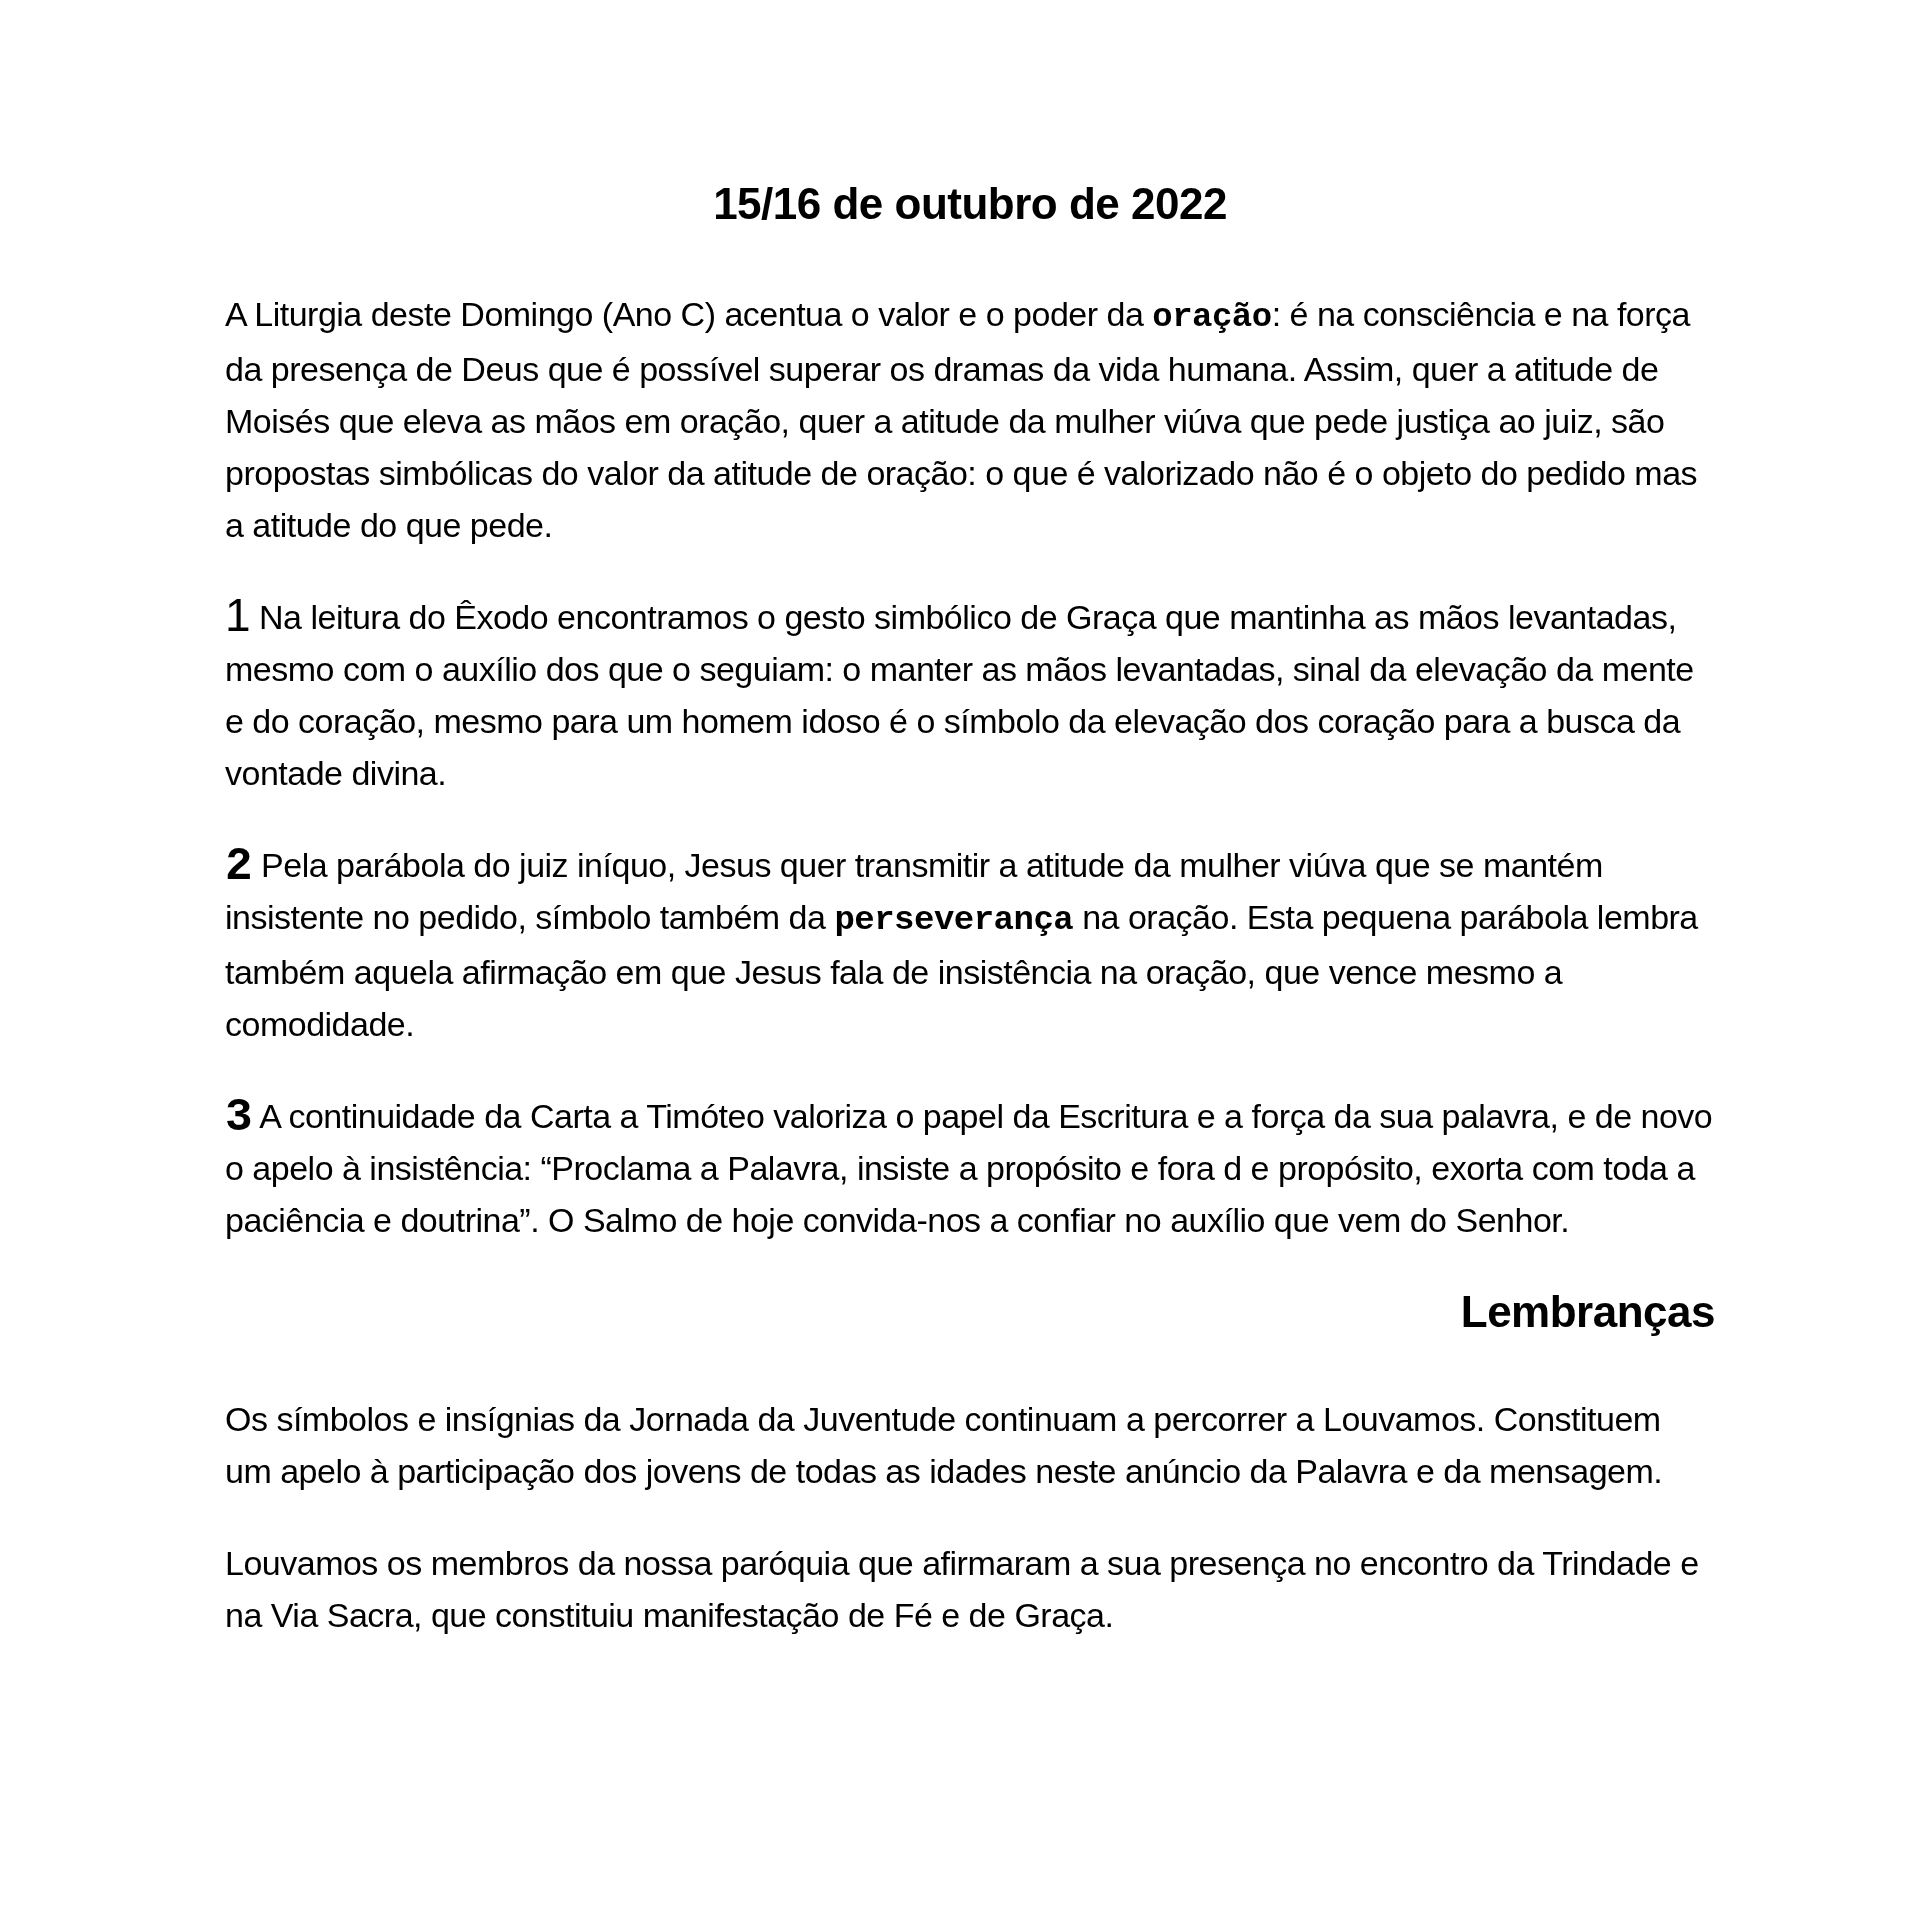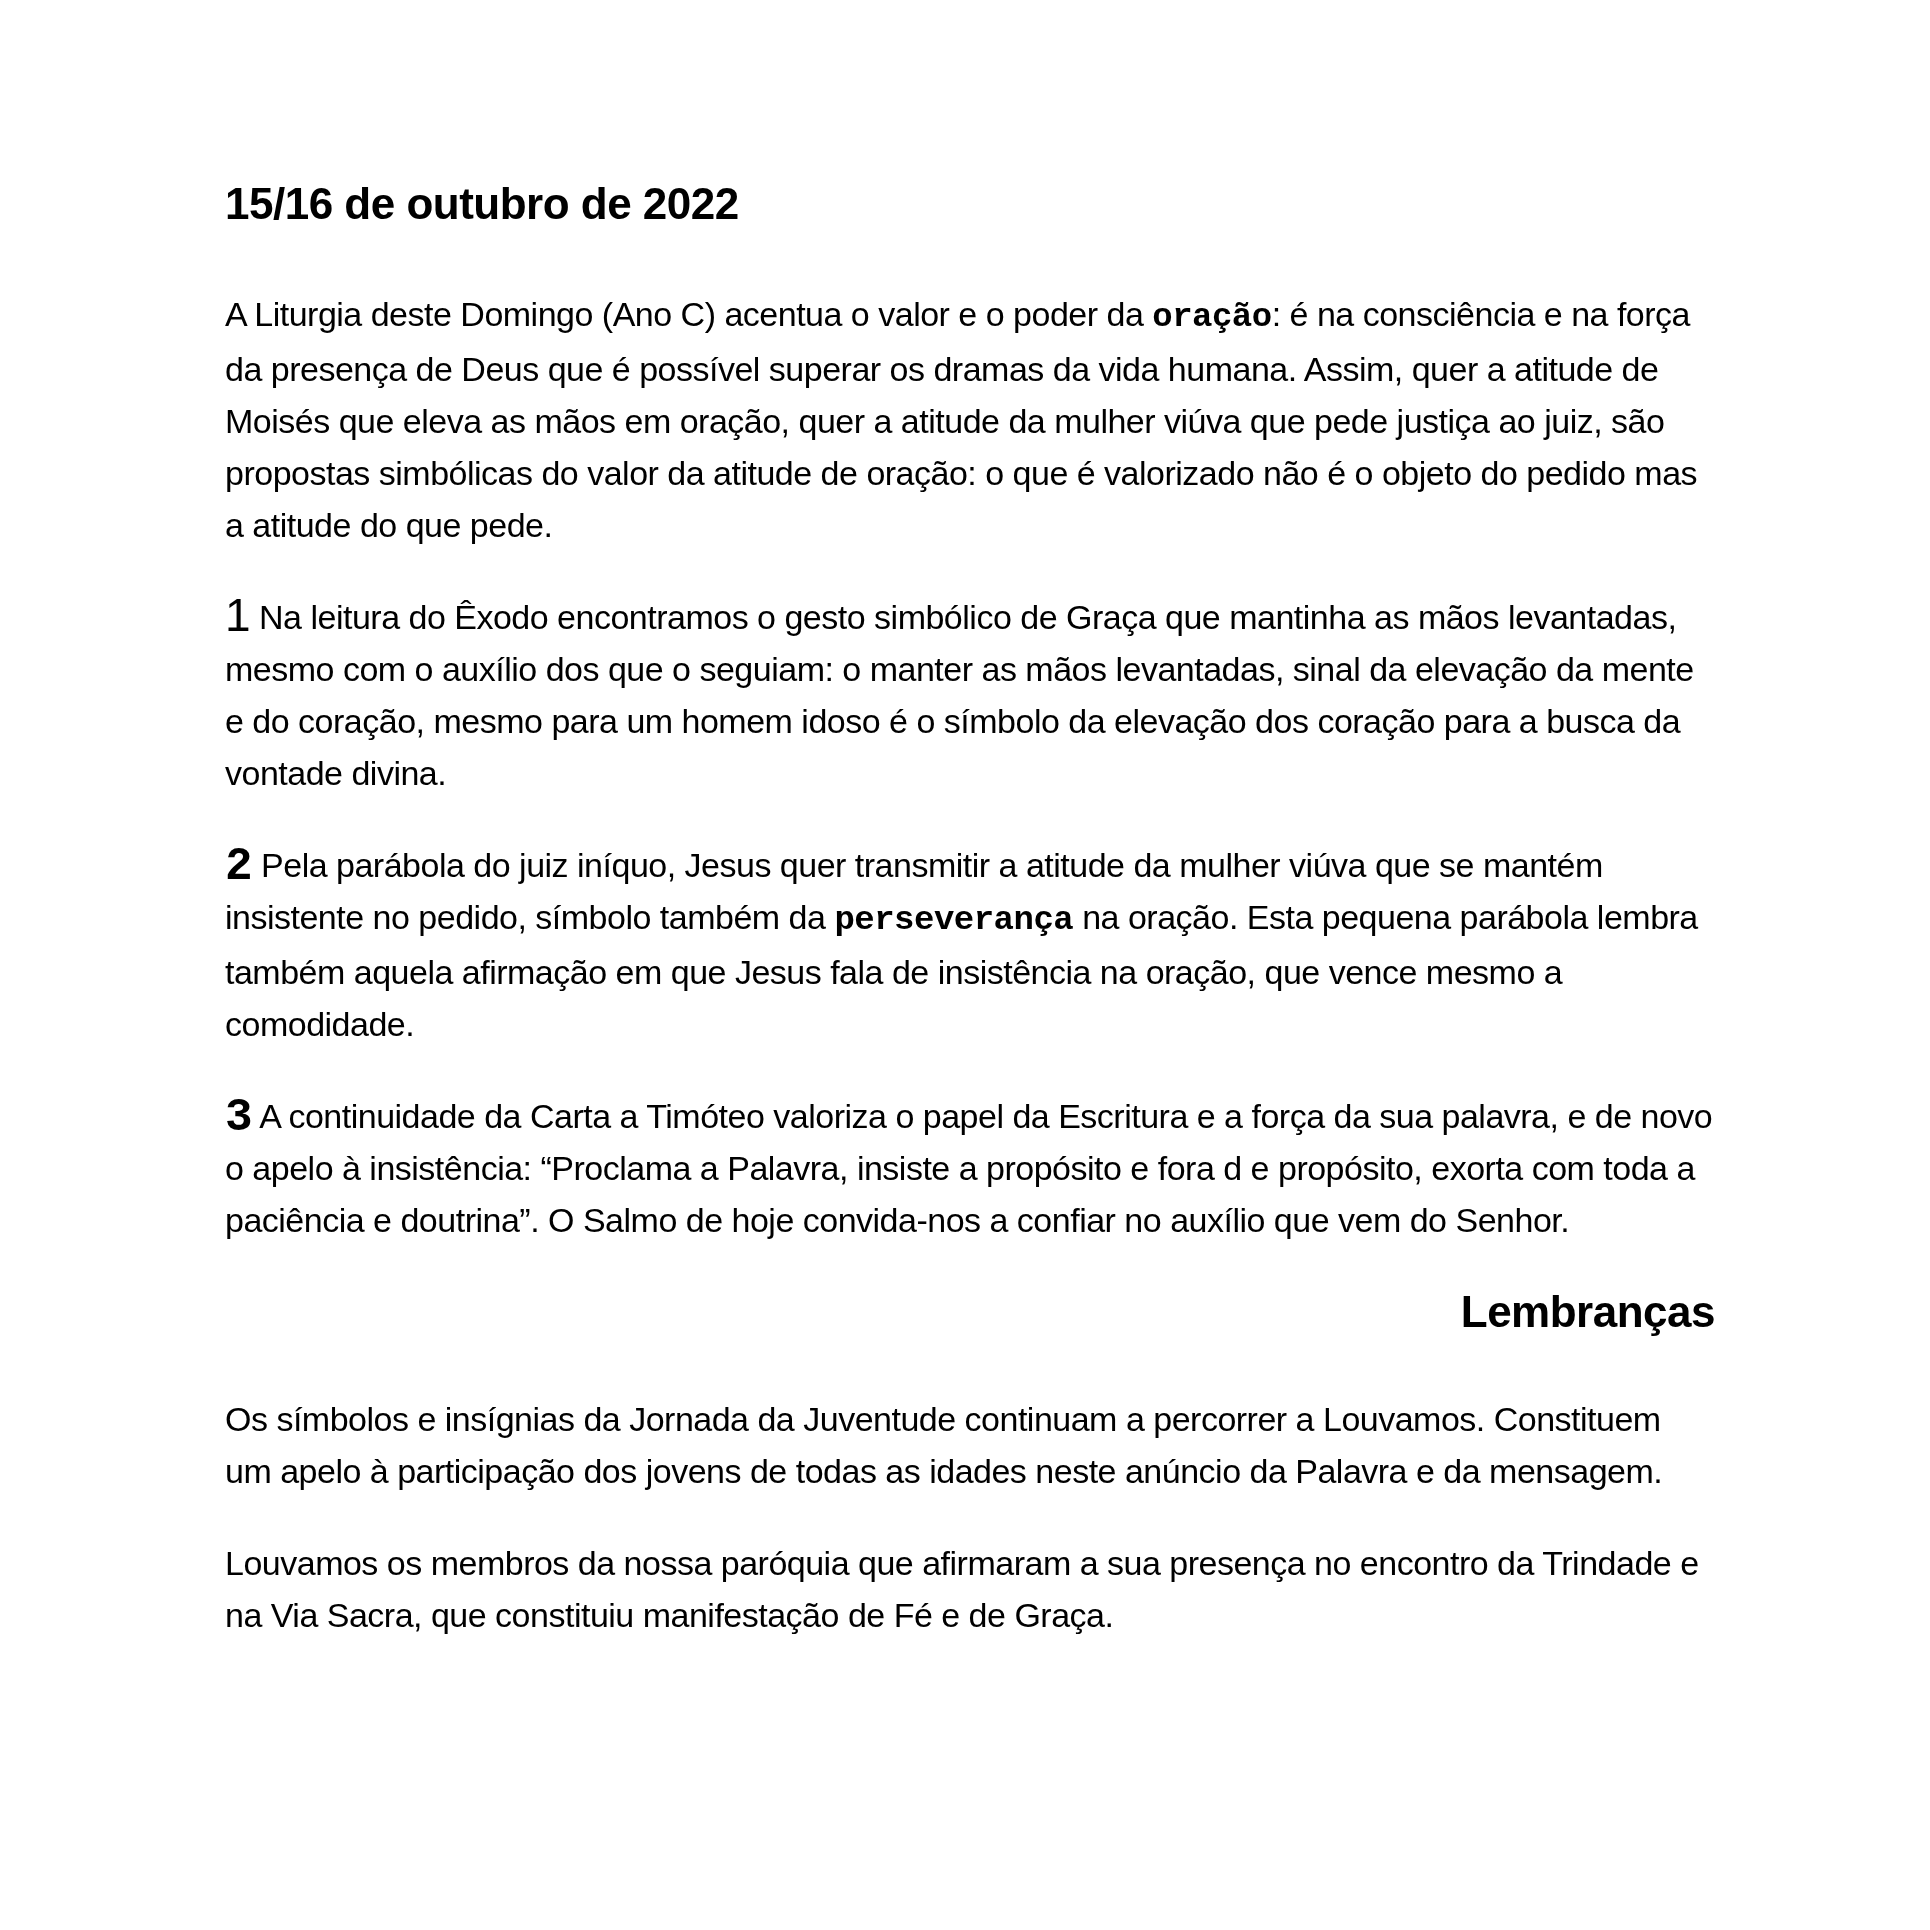--- a/index.html
+++ b/index.html
@@ -23,21 +23,21 @@
     padding: 178px 216px 0 225px;
   }
   .doc-title {
     text-align: center;
     font-weight: bold;
     font-size: 44px;
     line-height: 1.2;
     margin: 0 0 49px 0;
   }
   .doc-date {
-    text-align: left;
+    text-align: center;
     font-weight: bold;
     font-size: 44px;
     line-height: 1.2;
     margin: 0 0 57px 0;
   }
   .para {
     font-size: 34px;
     line-height: 52px;
     margin: 0 0 40px 0;
     text-align: left;

